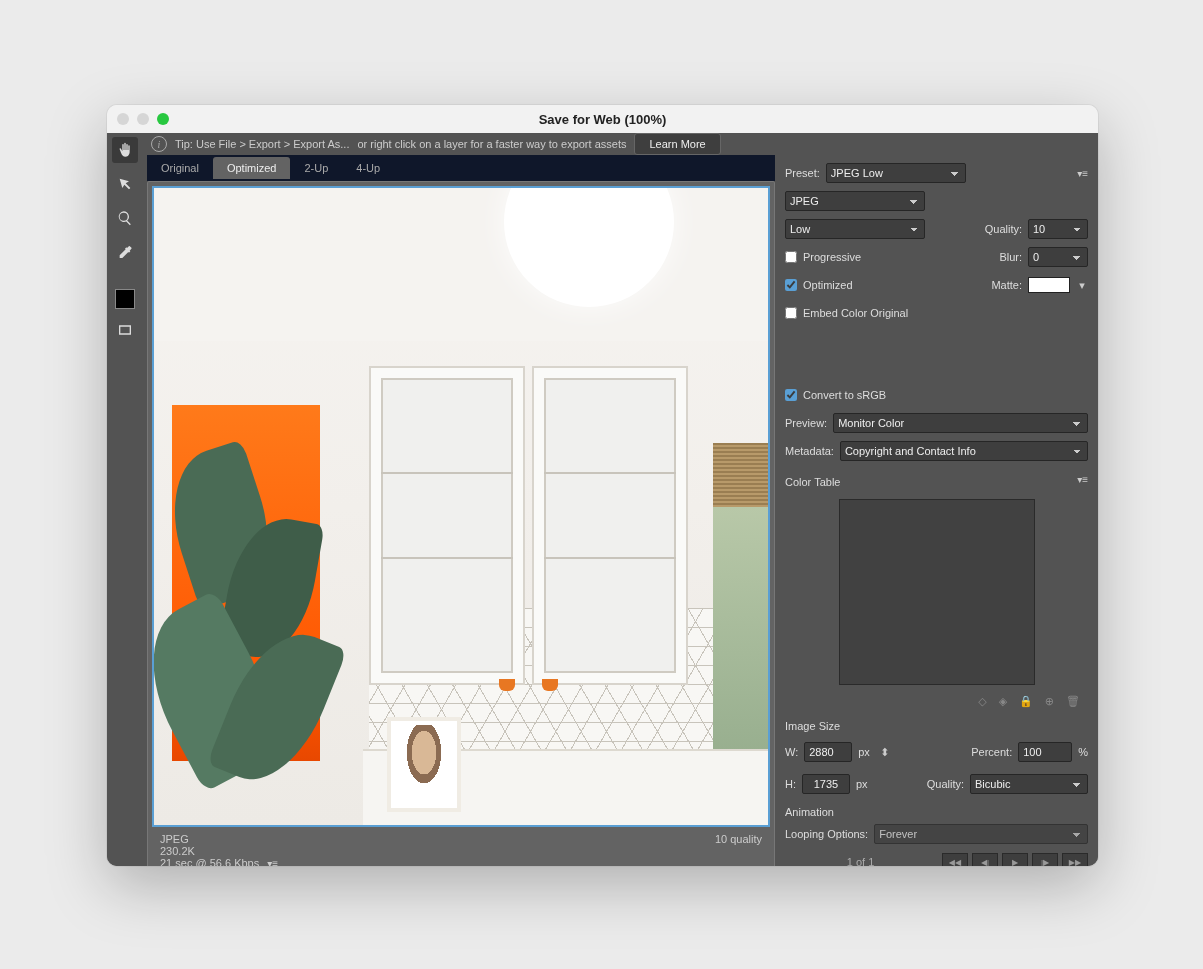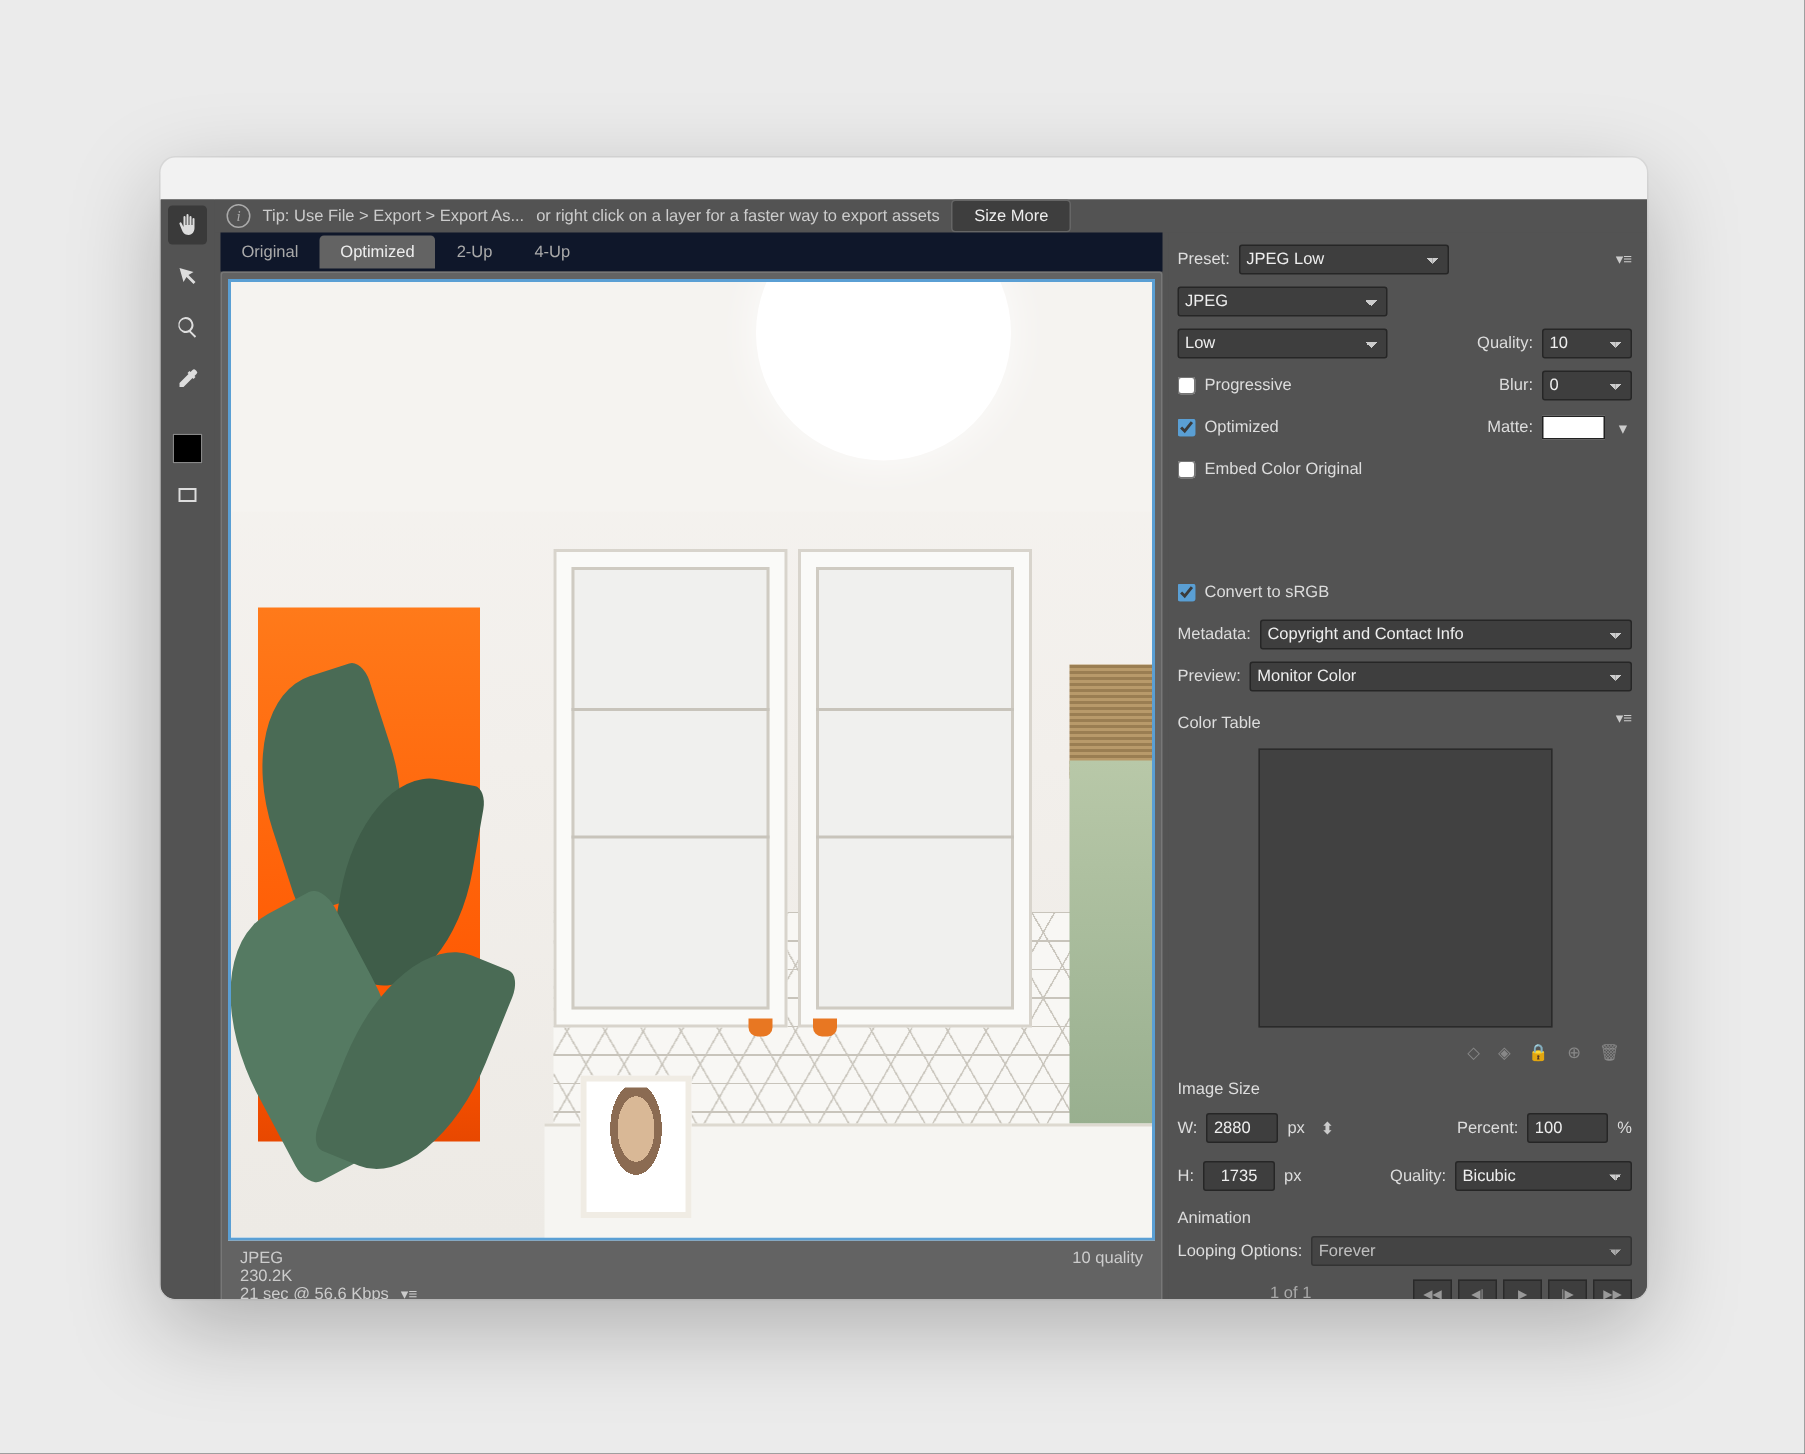--- a/index.html
+++ b/index.html
@@ -79,20 +79,28 @@
 .counter { position: absolute; left: 34%; right: 0; bottom: 0; height: 12%; background: #f6f5f2; border-top: 2px solid #ddd9d0; }
 .photo-frame { position: absolute; left: 38%; bottom: 2%; width: 12%; height: 15%; background: #fff; border: 4px solid #f0ece4; }
 .photo-frame::before { content:""; position:absolute; inset: 4px; background: radial-gradient(ellipse at 50% 35%, #d9b896 0 30%, #8b6b52 30% 42%, #fff 42%); }
 .window-right { position:absolute; right:0; top:50%; width:9%; height:40%; background: linear-gradient(180deg, #b8c8a8 0%, #97ae8e 100%); }
 .blind { position:absolute; right:0; top:40%; width:9%; height:12%; background: repeating-linear-gradient(0deg, #b89a6a 0 2px, #9a7e52 2px 4px); }
 </style>
 </head>
 <body>
 
 <div class="window">
+  <div class="titlebar">
+    <div class="traffic">
+      <div class="tl close"></div>
+      <div class="tl min"></div>
+      <div class="tl max"></div>
+    </div>
+    <div class="title">Save for Web (100%)</div>
+  </div>
 
   <div class="content">
 
     <div class="left-tools">
       <div class="tool active">
           <svg viewBox="0 0 24 24">
             <path d="M13 2v10h1V4a1 1 0 012 0v8h1V6a1 1 0 012 0v9c0 3-2 7-6 7s-6-3-7-6l-2-5a1 1 0 012-1l2 4V4a1 1 0 012 0v8h1V2a1 1 0 012 0z"></path>
           </svg>
         </div>
       <div class="tool">
@@ -117,21 +125,21 @@
             <path d="M3 5h18v14H3zm2 2v10h14V7z" fill="#ddd"></path>
           </svg>
         </div>
     </div>
 
     <div class="main">
       <div class="tipbar">
         <span class="info-icon">i</span>
         <span>Tip: Use File &gt; Export &gt; Export As...</span>
         <span>or right click on a layer for a faster way to export assets</span>
-        <button class="learn">Size More</button>
+        <button class="learn">Learn More</button>
       </div>
 
       <div class="body-row">
 
         <div class="preview-col">
           <div class="tabs">
             <div class="tab">Original</div>
             <div class="tab active">Optimized</div>
             <div class="tab">2-Up</div>
             <div class="tab">4-Up</div>
@@ -215,26 +223,26 @@
           <div class="srow">
             <input type="checkbox" class="chk" style="">
             <label>Embed Color Original</label>
           </div>
           <div style="height:50px"></div>
           <div class="srow">
             <input type="checkbox" class="chk" checked="" style="">
             <label>Convert to sRGB</label>
           </div>
           <div class="srow">
+            <label>Preview:</label>
+            <select style="flex:1"><option>Monitor Color</option></select>
+          </div>
+          <div class="srow">
             <label>Metadata:</label>
             <select style="flex:1"><option>Copyright and Contact Info</option></select>
-          </div>
-          <div class="srow">
-            <label>Preview:</label>
-            <select style="flex:1"><option>Monitor Color</option></select>
           </div>
           <div class="srow">
             <label class="section-label">Color Table</label>
             <span class="spacer"></span>
             <span class="menu-icon">▾≡</span>
           </div>
           <div class="color-table"></div>
           <div class="ct-icons">
             <span>◇</span>
             <span>◈</span>

